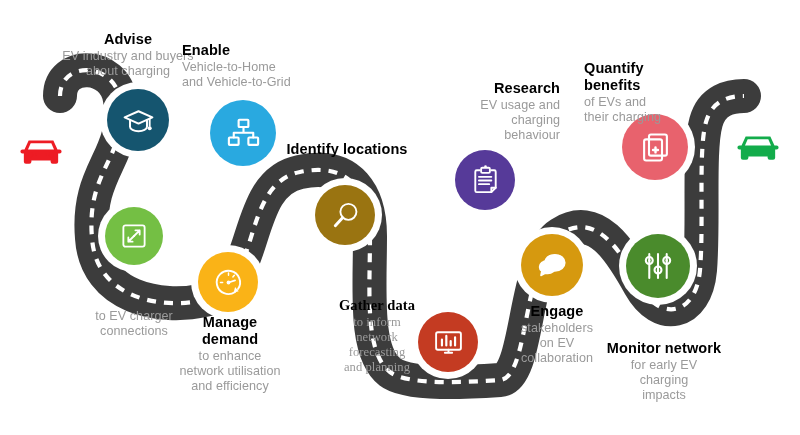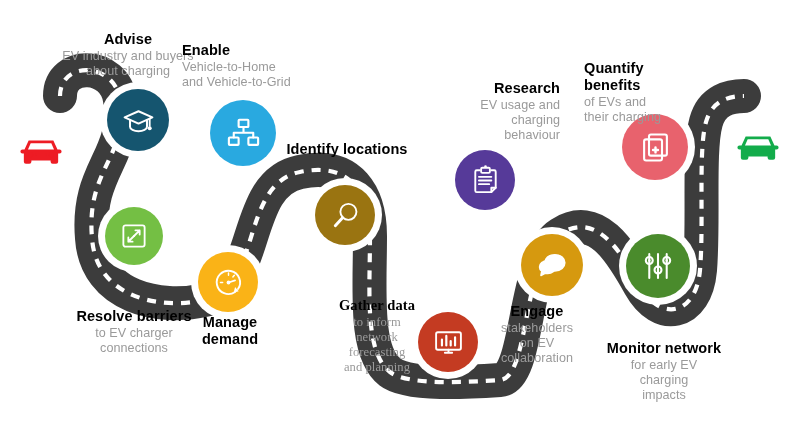--- a/index.html
+++ b/index.html
@@ -220,36 +220,38 @@
 charging
 behaviour</span>
       </div>
       <div class="label" style="left: 584px; top: 32px; width: 98px; text-align: left; margin-top: 28px;">
         <span class="title">Quantify
 benefits</span>
         <span class="sub">of EVs and
 their charging</span>
       </div>
       <div class="label" style="left: 62px; top: 308px; width: 144px; text-align: center;">
-        <span class="title">Resolve barriers</span>
         <span class="sub">to EV charger
 connections</span>
       </div>
       <div class="label" style="left: 160px; top: 314px; width: 140px; text-align: center;">
         <span class="title">Manage
 demand</span>
+        <span class="sub">to enhance
+network utilisation
+and efficiency</span>
       </div>
       <div class="label" style="left: 322px; top: 297px; width: 110px; text-align: center; font-family: Liberation Serif, serif;">
         <span class="title">Gather data</span>
         <span class="sub">to inform
 network
 forecasting
 and planning</span>
       </div>
-      <div class="label" style="left: 490px; top: 303px; width: 94px; text-align: center;">
+      <div class="label" style="left: 510px; top: 303px; width: 94px; text-align: center;">
         <span class="title">Engage</span>
         <span class="sub">stakeholders
 on EV
 collaboration</span>
       </div>
       <div class="label" style="left: 596px; top: 340px; width: 136px; text-align: center;">
         <span class="title">Monitor network</span>
         <span class="sub">for early EV
 charging
 impacts</span>

